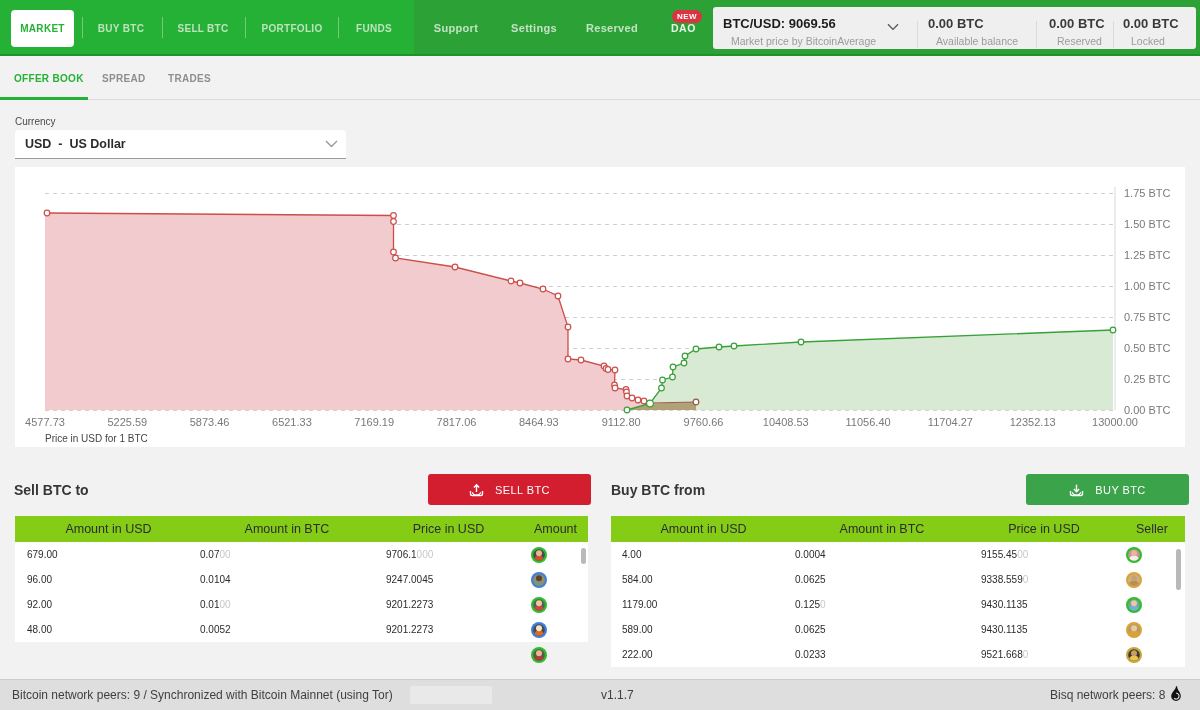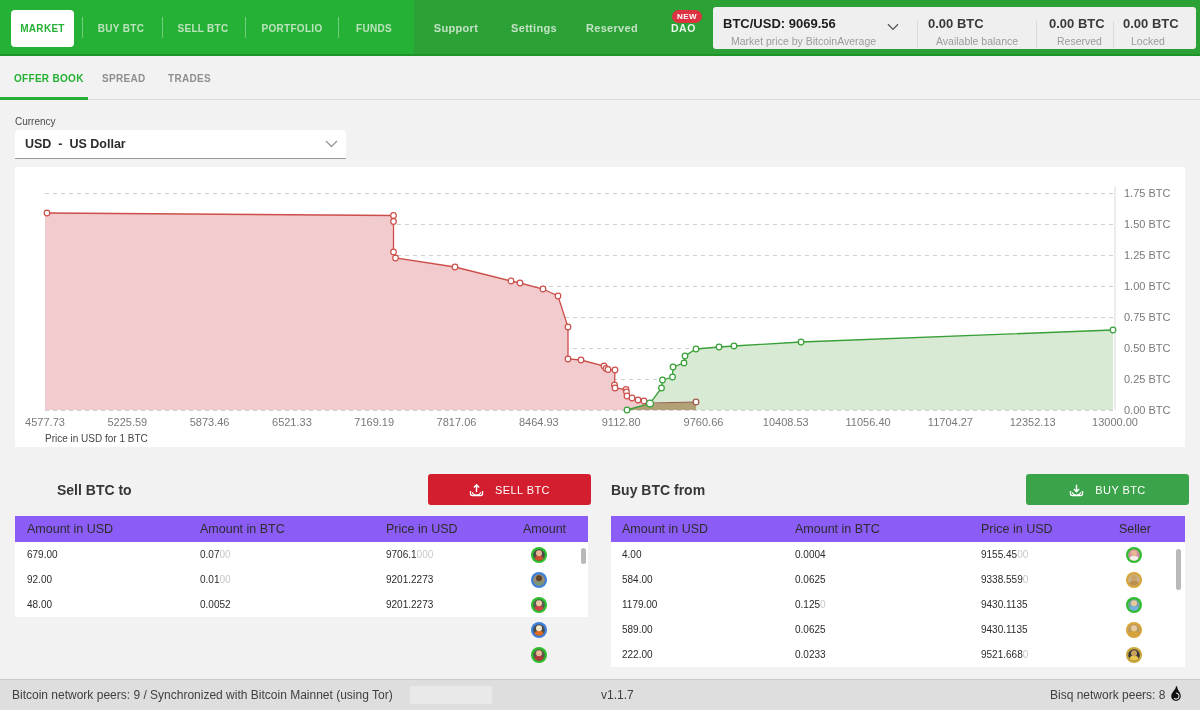--- a/index.html
+++ b/index.html
@@ -35,21 +35,21 @@
   
   #chart { position:absolute; left:15px; top:167px; width:1170px; height:280px; background:#fff; }
 
   
   .sec-title { position:absolute; font-size:14px; font-weight:bold; color:#363636; }
   .bigbtn { position:absolute; top:474px; width:163px; height:31px; border-radius:3px; color:#fff; font-size:11px; letter-spacing:0.4px; display:flex; align-items:center; justify-content:center; gap:11px; }
   #sellbtn { left:428px; background:#d21e2e; }
   #buybtn { left:1026px; background:#3ba44a; }
 
   table.offers { position:absolute; top:516px; border-collapse:collapse; background:#fff; table-layout:fixed; }
-  table.offers th { font-size:12.5px; font-weight:normal; color:#2d2d2d; text-align:left; height:26px; background:#8b5cf6; padding:0; }
+  table.offers th { font-size:12.5px; font-weight:normal; color:#2d2d2d; text-align:center; height:26px; background:#84cc16; padding:0; }
   table.offers td { font-size:10px; height:25px; padding:0; color:#2b2b2b; }
   table.offers th:nth-child(2), table.offers td:nth-child(2) { padding-left:10px; }
   table.offers th:nth-child(3), table.offers td:nth-child(3) { padding-left:12px; }
   table.offers th:nth-child(4), table.offers td:nth-child(4) { padding-left:12px; }
   .avatar { position:absolute; width:16px; height:16px; }
   .gy { color:#9b9b9b; }
   .lgy { color:#c8c8c8; }
   .scroll { position:absolute; width:5px; border-radius:3px; background:#b9b9b9; }
 
   
@@ -202,21 +202,21 @@
     <text x="1109" y="123">1.00 BTC</text>
     <text x="1109" y="154">0.75 BTC</text>
     <text x="1109" y="185">0.50 BTC</text>
     <text x="1109" y="216">0.25 BTC</text>
     <text x="1109" y="247">0.00 BTC</text>
   </g>
   <text x="30" y="275" font-size="10" fill="#444">Price in USD for 1 BTC</text>
 </svg>
 </div>
 
-<div class="sec-title" style="left:14px; top:482px;margin-left:43px;">Sell BTC to</div>
+<div class="sec-title" style="left:14px; top:482px;">Sell BTC to</div>
 <div class="sec-title" style="left:611px; top:482px;">Buy BTC from</div>
 <div class="bigbtn" id="sellbtn">
     <svg width="15" height="14" viewBox="0 0 15 14">
       <path d="M1.5 8 v2.8 a1.8 1.8 0 0 0 1.8 1.8 h8.4 a1.8 1.8 0 0 0 1.8 -1.8 V8" fill="none" stroke="#fff" stroke-width="1.4"></path>
       <path d="M3.5 9.2 a4 2.6 0 0 0 8 0" fill="none" stroke="#fff" stroke-width="1.2"></path>
       <path d="M7.5 9 V2.2 M4.9 4.6 L7.5 1.8 L10.1 4.6" fill="none" stroke="#fff" stroke-width="1.4"></path>
     </svg>
     <span>SELL BTC</span>
   </div>
 <div class="bigbtn" id="buybtn">
@@ -242,20 +242,26 @@
         <th>Price in USD</th>
         <th>Amount</th>
       </tr>
   <tr>
         <td style="padding-left:12px">679.00</td>
         <td>0.07<span class="lgy">00</span></td>
         <td>9706.1<span class="lgy">000</span></td>
         <td></td>
       </tr>
   <tr>
+        <td style="padding-left:12px">96.00</td>
+        <td>0.0104</td>
+        <td>9247.0045</td>
+        <td></td>
+      </tr>
+  <tr>
         <td style="padding-left:12px" class="gy">92.00</td>
         <td class="gy">0.01<span class="lgy">00</span></td>
         <td class="gy">9201.2273</td>
         <td></td>
       </tr>
   <tr>
         <td style="padding-left:12px">48.00</td>
         <td>0.0052</td>
         <td>9201.2273</td>
         <td></td>

